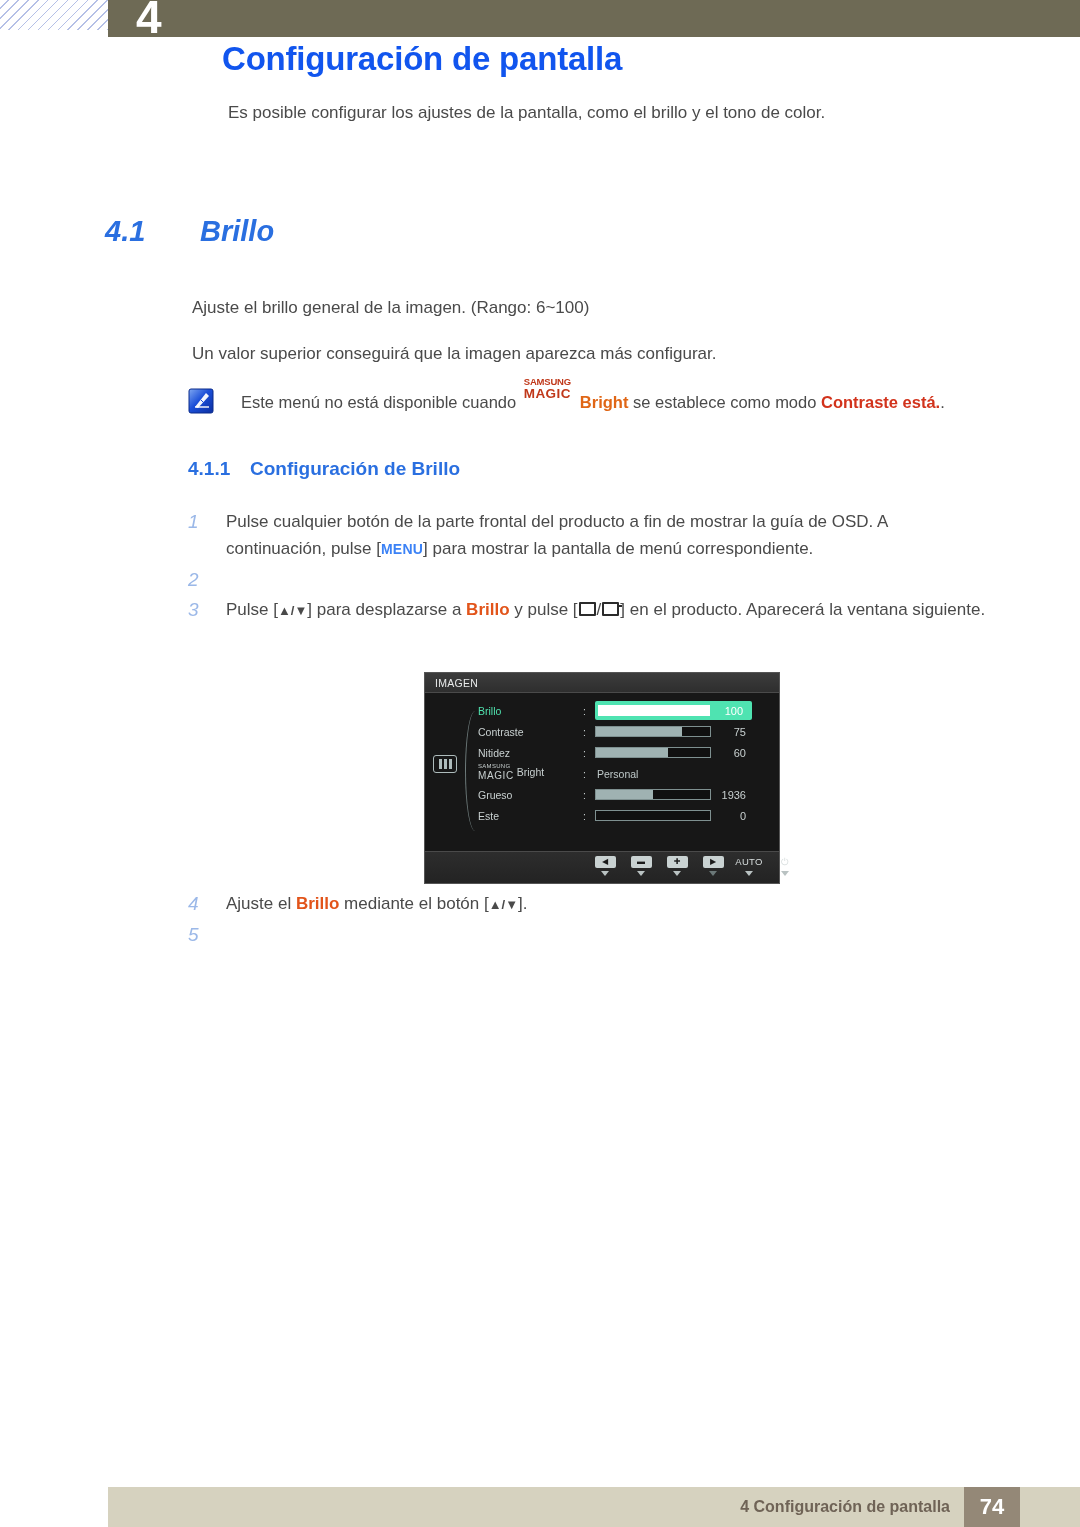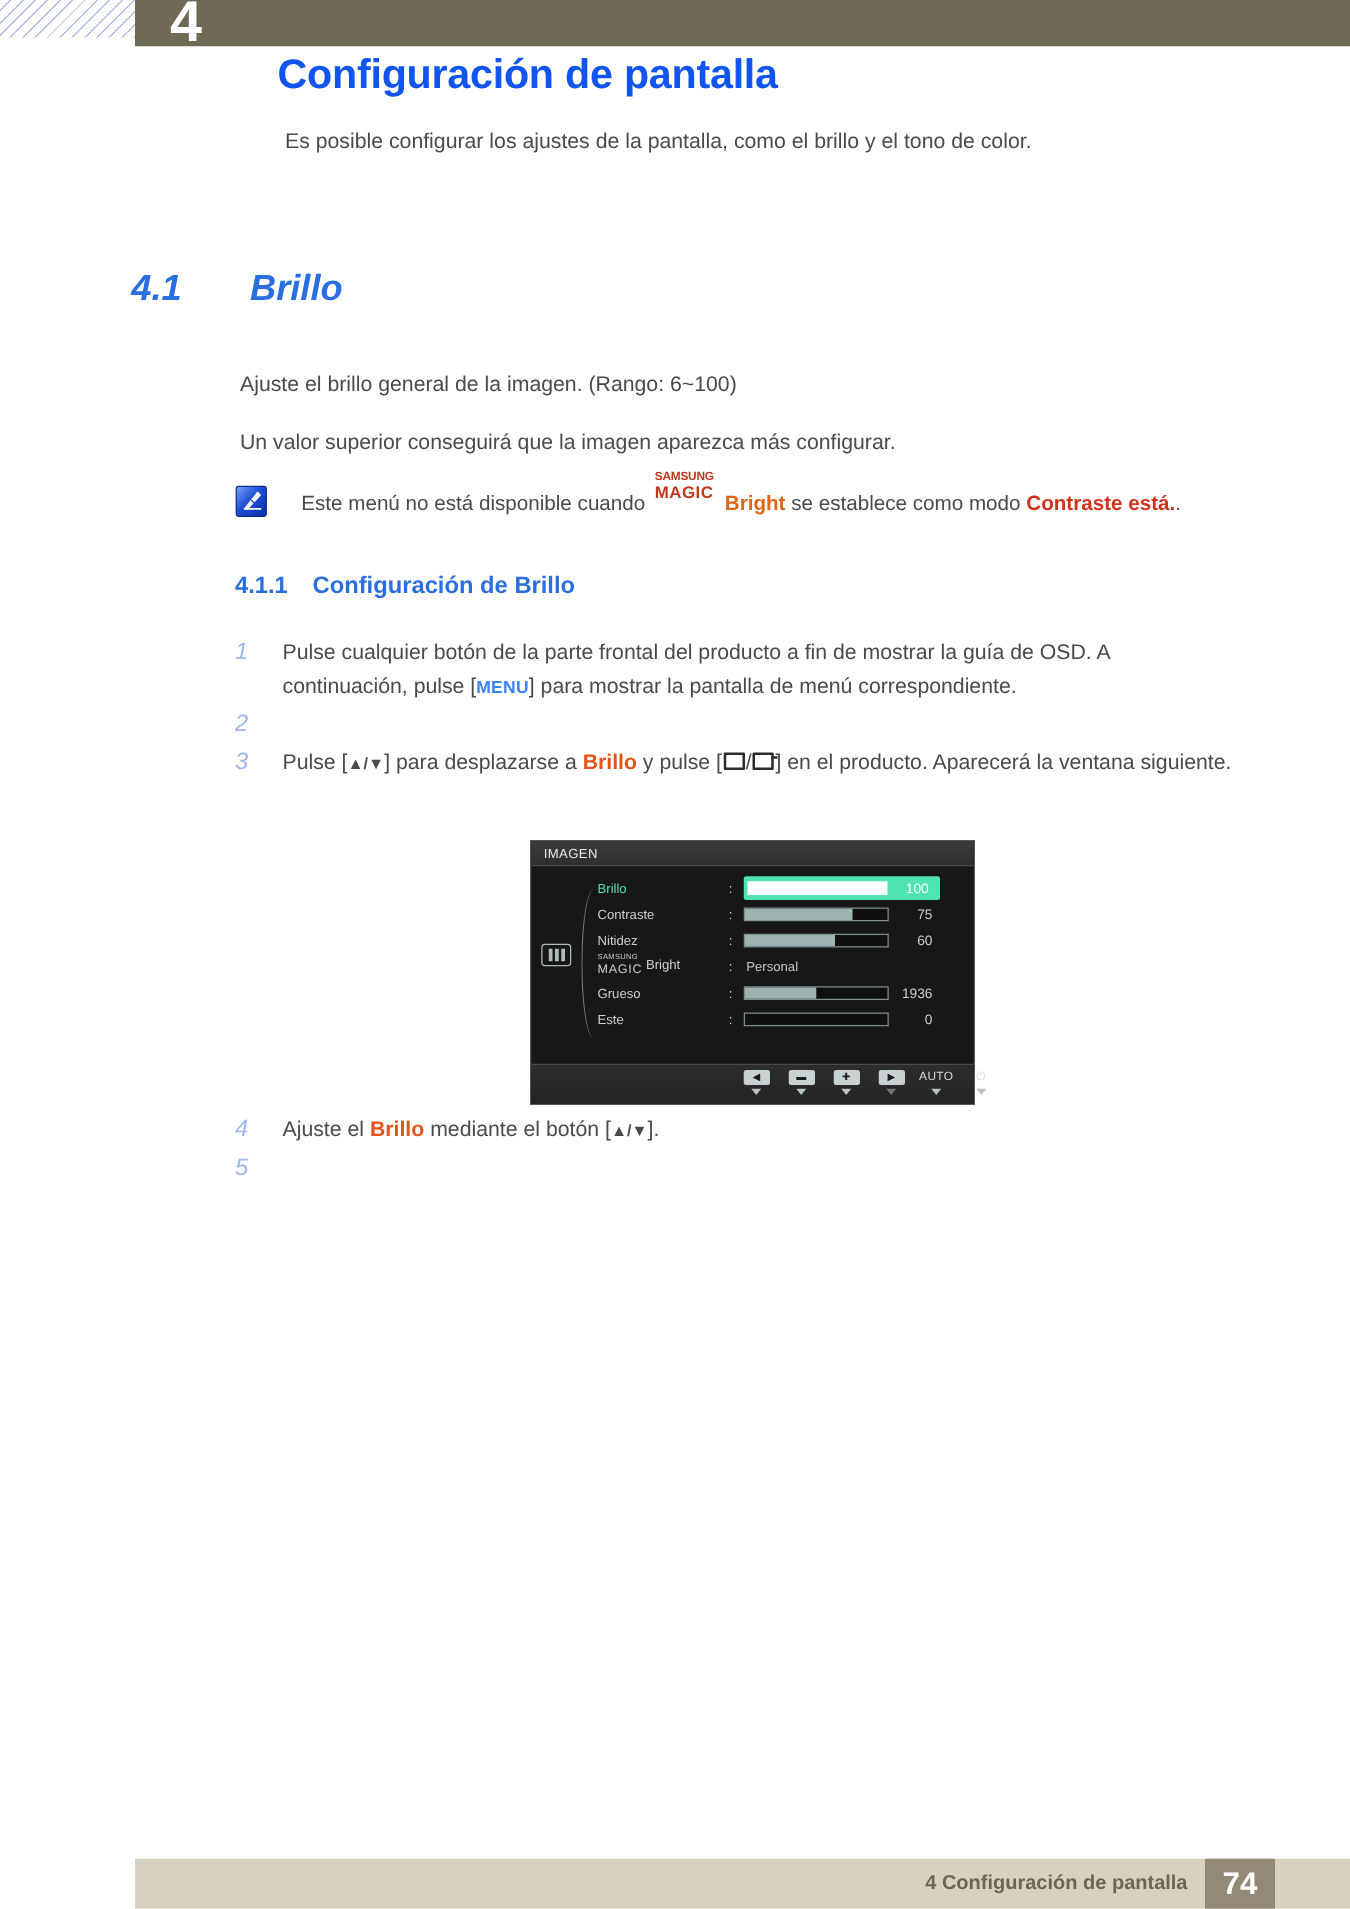--- a/index.html
+++ b/index.html
@@ -395,21 +395,21 @@
     color: #6f6356;
   }
   .footer-page {
     position: absolute;
     right: 60px;
     top: 0;
     width: 56px;
     height: 40px;
     background: #948877;
     color: #ffffff;
-    font-size: 25px;
+    font-size: 22px;
     font-weight: bold;
     display: flex;
     align-items: center;
     justify-content: center;
   }
 </style>
 </head>
 <body>
 
 <div class="header-wrap">

